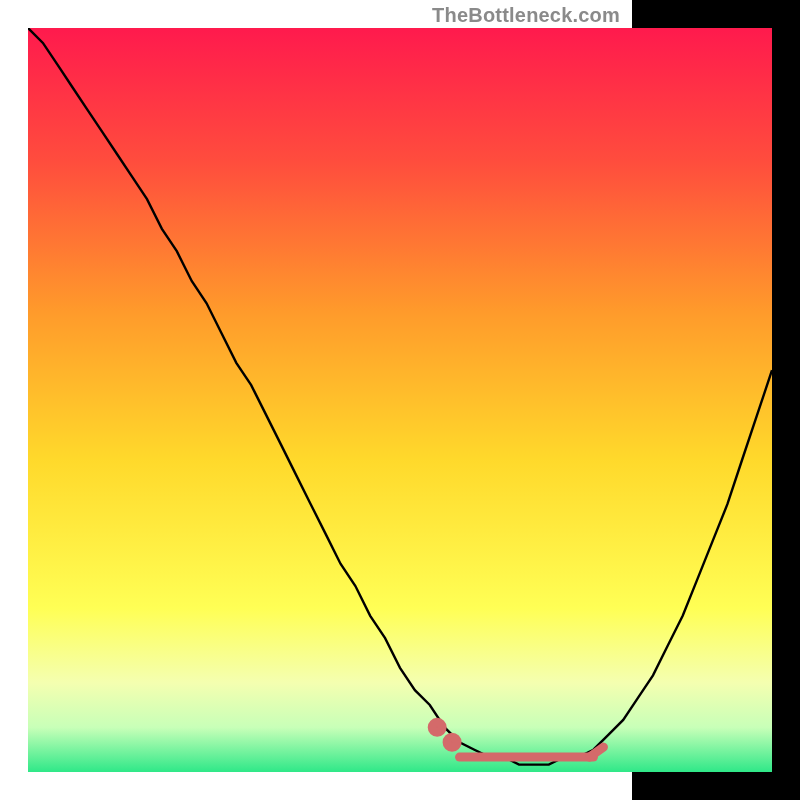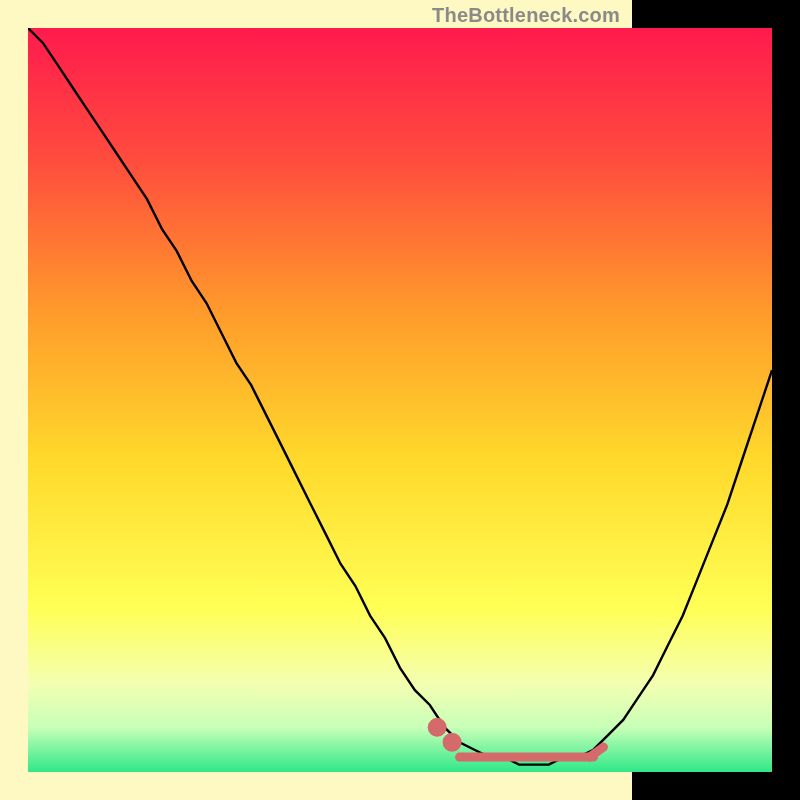--- a/index.html
+++ b/index.html
@@ -9,21 +9,21 @@
     height: 800px;
     background: #000;
     overflow: hidden;
   }
   .frame {
     position: absolute;
     left: 0;
     top: 0;
     width: 632px;
     height: 800px;
-    background: #fef9c3;
+    background: #ffffff;
   }
   .plot-area {
     position: absolute;
     left: 28px;
     top: 28px;
     width: 744px;
     height: 744px;
     overflow: hidden;
   }
   .gradient {

